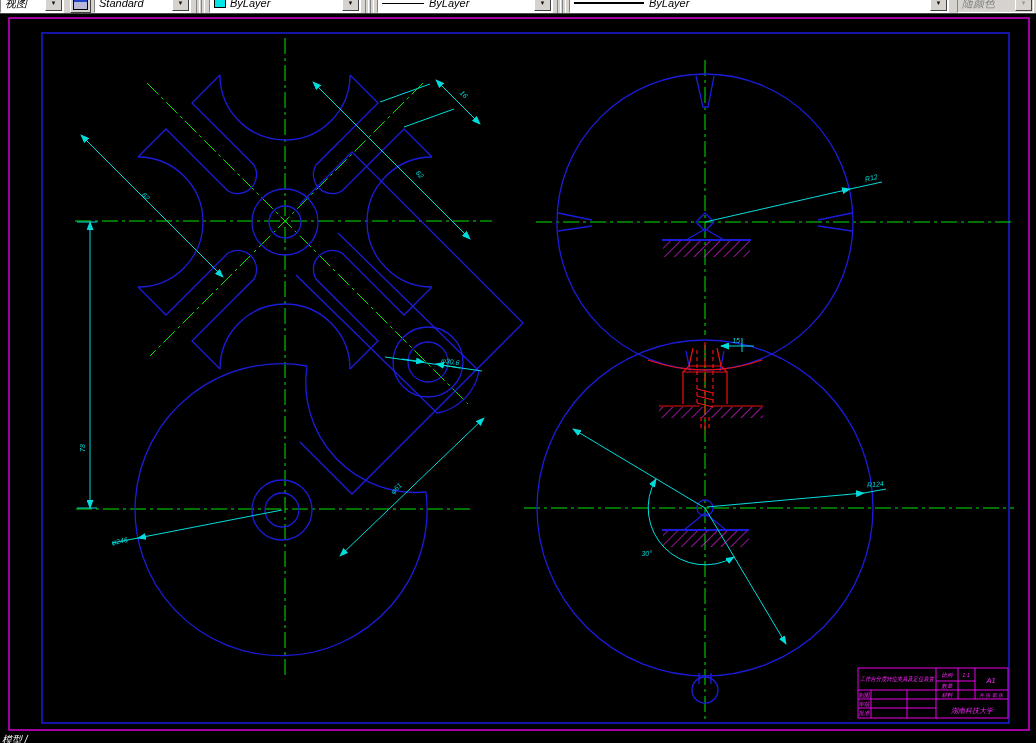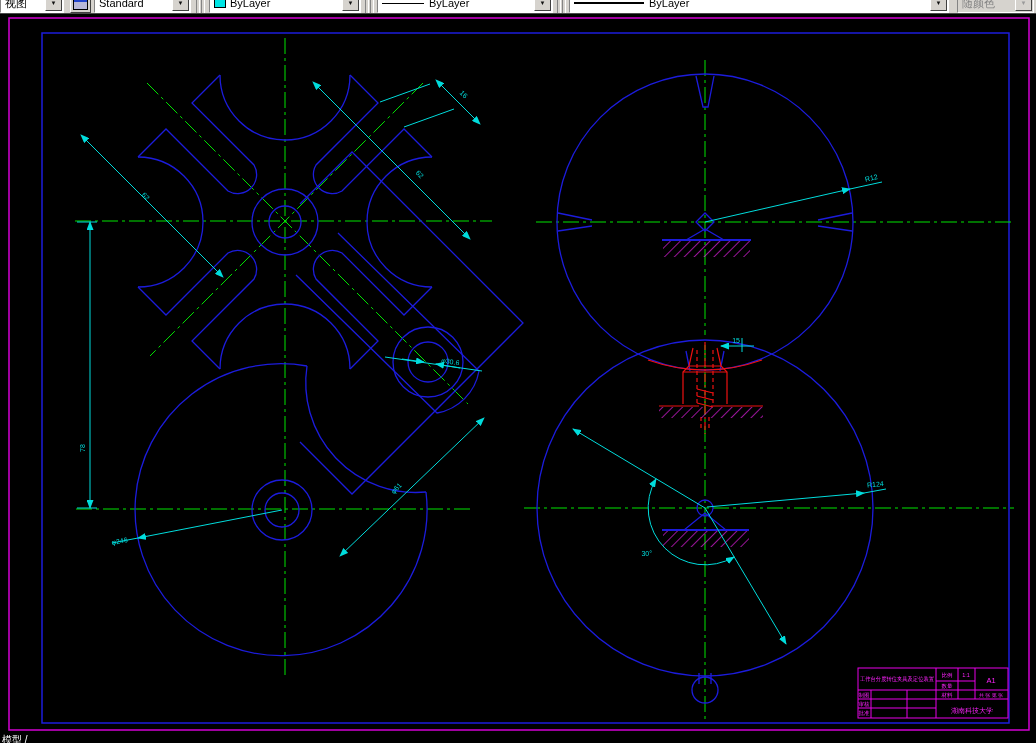--- a/index.html
+++ b/index.html
@@ -1,17 +1,17 @@
 <!DOCTYPE html>
 <html><head>
 <meta charset="utf-8">
 <style>
   html,body{margin:0;padding:0;background:#000;}
   #screen{position:relative;width:1036px;height:743px;background:#000;overflow:hidden;
-          font-family:"Liberation Sans",sans-serif;}
+          font-family:"Liberation Sans",sans-serif;font-style:italic;}
   
   #toolbar{position:absolute;left:0;top:0;width:1036px;height:13px;background:#d6d3ce;
            overflow:hidden;z-index:5;border-bottom:1px solid #4a4a4a;}
   .combo{position:absolute;top:-7px;height:20px;background:#fff;box-sizing:border-box;
          border:1px solid;border-color:#848484 #ffffff #ffffff #848484;
          font-size:11px;color:#000;display:flex;align-items:center;padding-left:4px;}
   .combo .arrowbtn{position:absolute;right:1px;top:1px;bottom:1px;width:15px;background:#d6d3ce;
          border:1px solid;border-color:#fff #404040 #404040 #fff;display:flex;align-items:center;
          justify-content:center;font-size:6px;color:#111;}
   .combo.disabled{background:#d6d3ce;color:#848484;}

